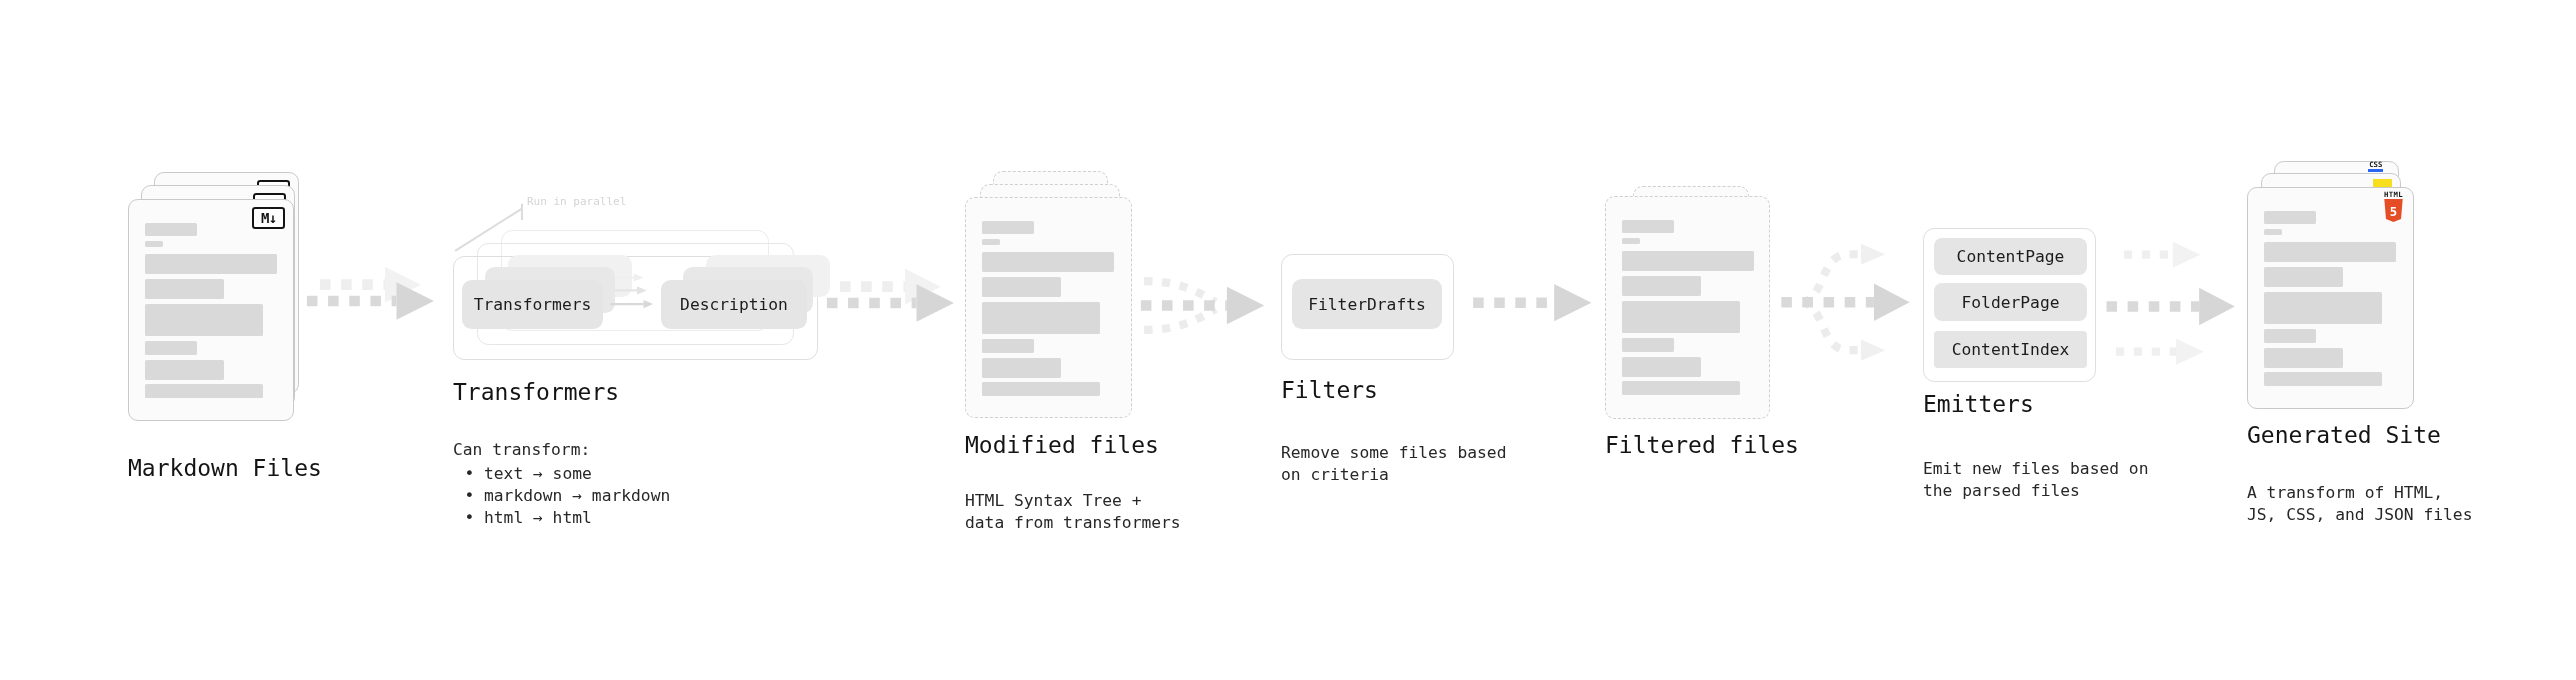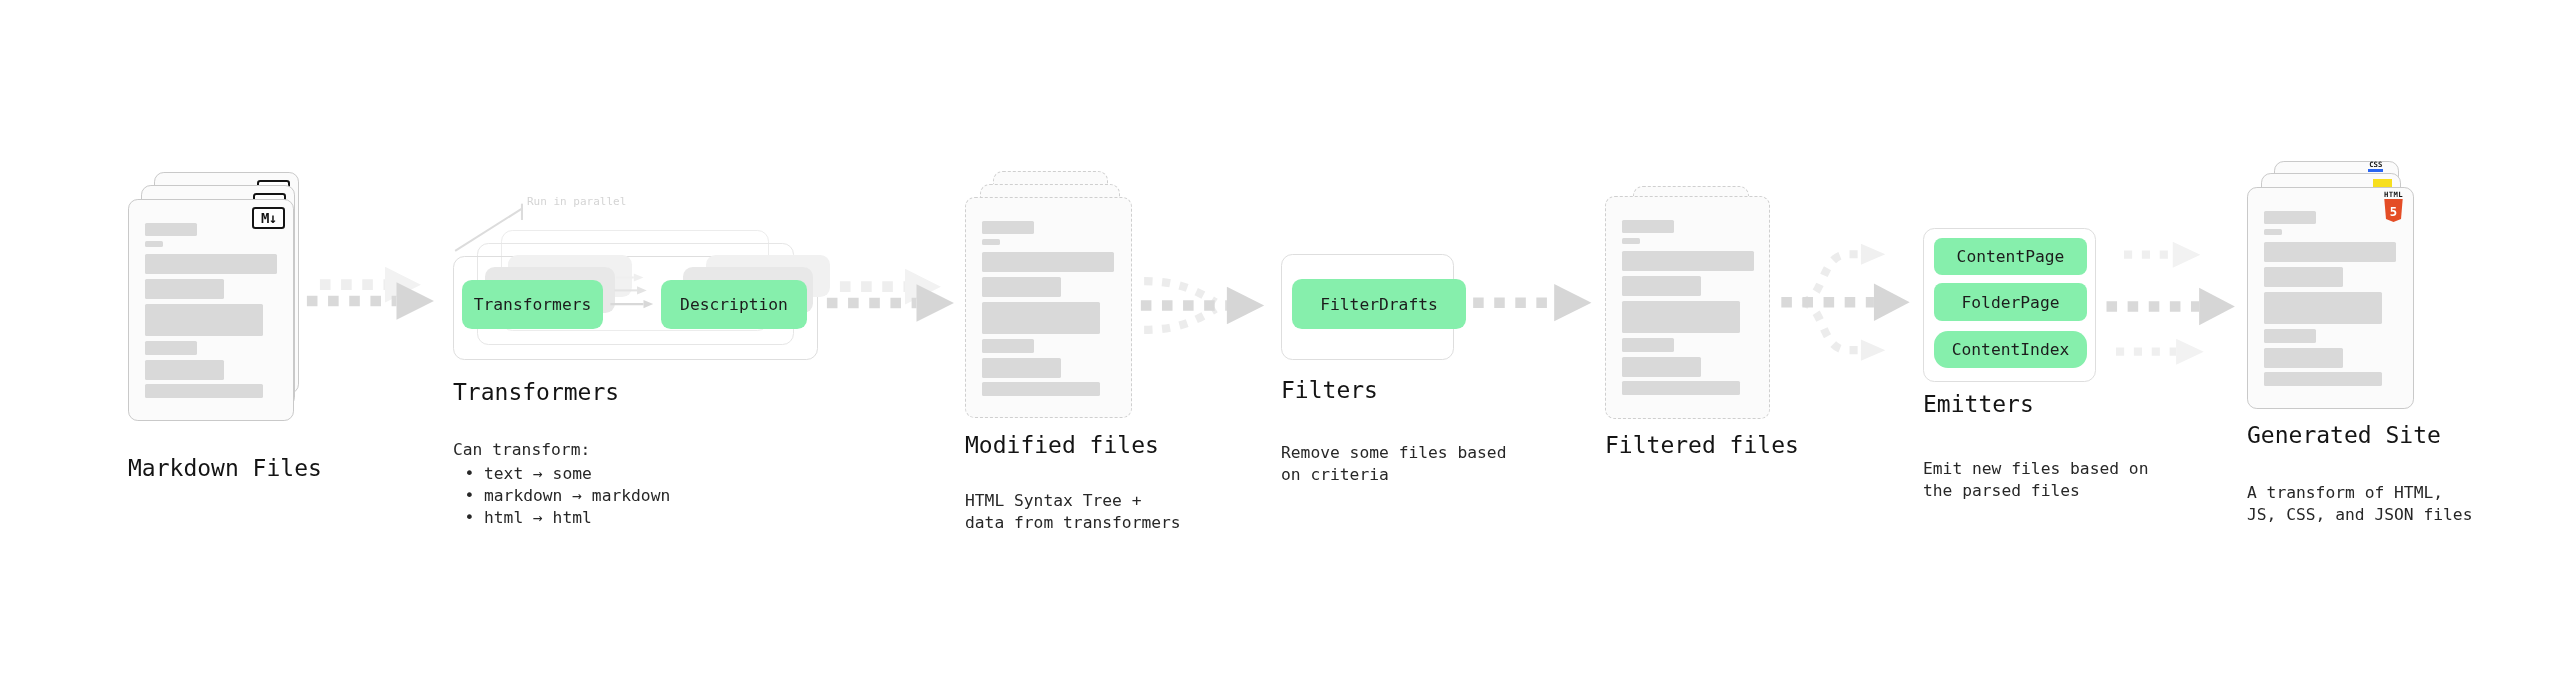--- a/index.html
+++ b/index.html
@@ -19,21 +19,21 @@
     display:flex;align-items:center;justify-content:center;
     font-size:14px;font-weight:bold;color:#141414;letter-spacing:-0.8px;}
 
   
   .frame{position:absolute;border:1.6px solid #dedede;border-radius:11.4px;background:transparent;}
   .frame.ghost1{border-color:#e6e6e6;}
   .frame.ghost2{border-color:#ececec;}
   .frame.filled{background:#ffffff;}
 
   
-  .chip{position:absolute;background:#86efac;border-radius:9.8px;color:#1c1c1c;
+  .chip{position:absolute;background:#e5e5e5;border-radius:9.8px;color:#1c1c1c;
     display:flex;align-items:center;justify-content:center;font-size:16.3px;}
   .chip.ghost1{background:#e8e8e8;}
   .chip.ghost2{background:#f1f1f1;}
 
   
   .stage-label{position:absolute;font-size:23px;color:#141414;white-space:nowrap;}
   .stage-desc{position:absolute;font-size:16.3px;color:#272727;line-height:22px;white-space:nowrap;margin-top:28px;}
   .stage-desc .bullet{padding-left:11.4px;}
   .stage-desc .bullet::before{content:"• ";}
   .annotation{position:absolute;font-size:11px;color:#d4d4d4;white-space:nowrap;}
@@ -146,21 +146,21 @@
 
   <svg style="left:1136px;top:268px" width="142" height="75" viewBox="0 0 175 92">
     <path d="M10 16 C 45 16 70 24 98 42" stroke="#ececec" stroke-width="10" stroke-dasharray="10 12" fill="none"></path>
     <path d="M10 76 C 45 76 70 68 98 50" stroke="#ececec" stroke-width="10" stroke-dasharray="10 12" fill="none"></path>
     <line x1="6" y1="46" x2="112" y2="46" stroke="#d9d9d9" stroke-width="13" stroke-dasharray="13 13"></line>
     <polygon points="112,23 158,46 112,69" fill="#d6d6d6"></polygon>
   </svg>
 
   <div>
     <div class="frame filled" style="left:1281px;top:254px;width:173px;height:106px"></div>
-    <div class="chip" style="left:1292px;top:279px;width:174px;height:50px">FilterDrafts</div>
+    <div class="chip" style="left:1292px;top:279px;width:150px;height:50px">FilterDrafts</div>
     <div class="stage-label" style="left:1281px;top:377px">Filters</div>
     <div class="stage-desc" style="left:1281px;top:414px">
       <div>Remove some files based</div>
       <div>on criteria</div>
     </div>
   </div>
 
   <svg style="left:1468px;top:280px" width="127" height="47" viewBox="0 0 156 58">
     <line x1="6" y1="28" x2="106" y2="28" stroke="#d9d9d9" stroke-width="13" stroke-dasharray="13 13"></line>
     <polygon points="106,5 152,28 106,51" fill="#d6d6d6"></polygon>
@@ -187,21 +187,21 @@
     <path d="M30 79 C 58 84 52 138 86 138 L 100 138" stroke="#ececec" stroke-width="10" stroke-dasharray="10 12" fill="none"></path>
     <polygon points="102,125 132,138 102,151" fill="#f0f0f0"></polygon>
     <line x1="4" y1="79" x2="118" y2="79" stroke="#d9d9d9" stroke-width="13" stroke-dasharray="13 13"></line>
     <polygon points="118,56 162,79 118,102" fill="#d6d6d6"></polygon>
   </svg>
 
   <div>
     <div class="frame filled" style="left:1923px;top:228px;width:173px;height:154px"></div>
     <div class="chip" style="left:1934px;top:238px;width:153px;height:37px;border-radius:8.1px">ContentPage</div>
     <div class="chip" style="left:1934px;top:283px;width:153px;height:38px;border-radius:8.1px">FolderPage</div>
-    <div class="chip" style="left:1934px;top:331px;width:153px;height:37px;border-radius:14px">ContentIndex</div>
+    <div class="chip" style="left:1934px;top:331px;width:153px;height:37px;border-radius:4px">ContentIndex</div>
     <div class="stage-label" style="left:1923px;top:391px">Emitters</div>
     <div class="stage-desc" style="left:1923px;top:430px">
       <div>Emit new files based on</div>
       <div>the parsed files</div>
     </div>
   </div>
 
   <svg style="left:2119px;top:240px" width="114" height="32.5" viewBox="0 0 140 40">
     <line x1="6" y1="18" x2="66" y2="18" stroke="#efefef" stroke-width="10" stroke-dasharray="10 12"></line>
     <polygon points="66,2 100,18 66,34" fill="#f2f2f2"></polygon>

